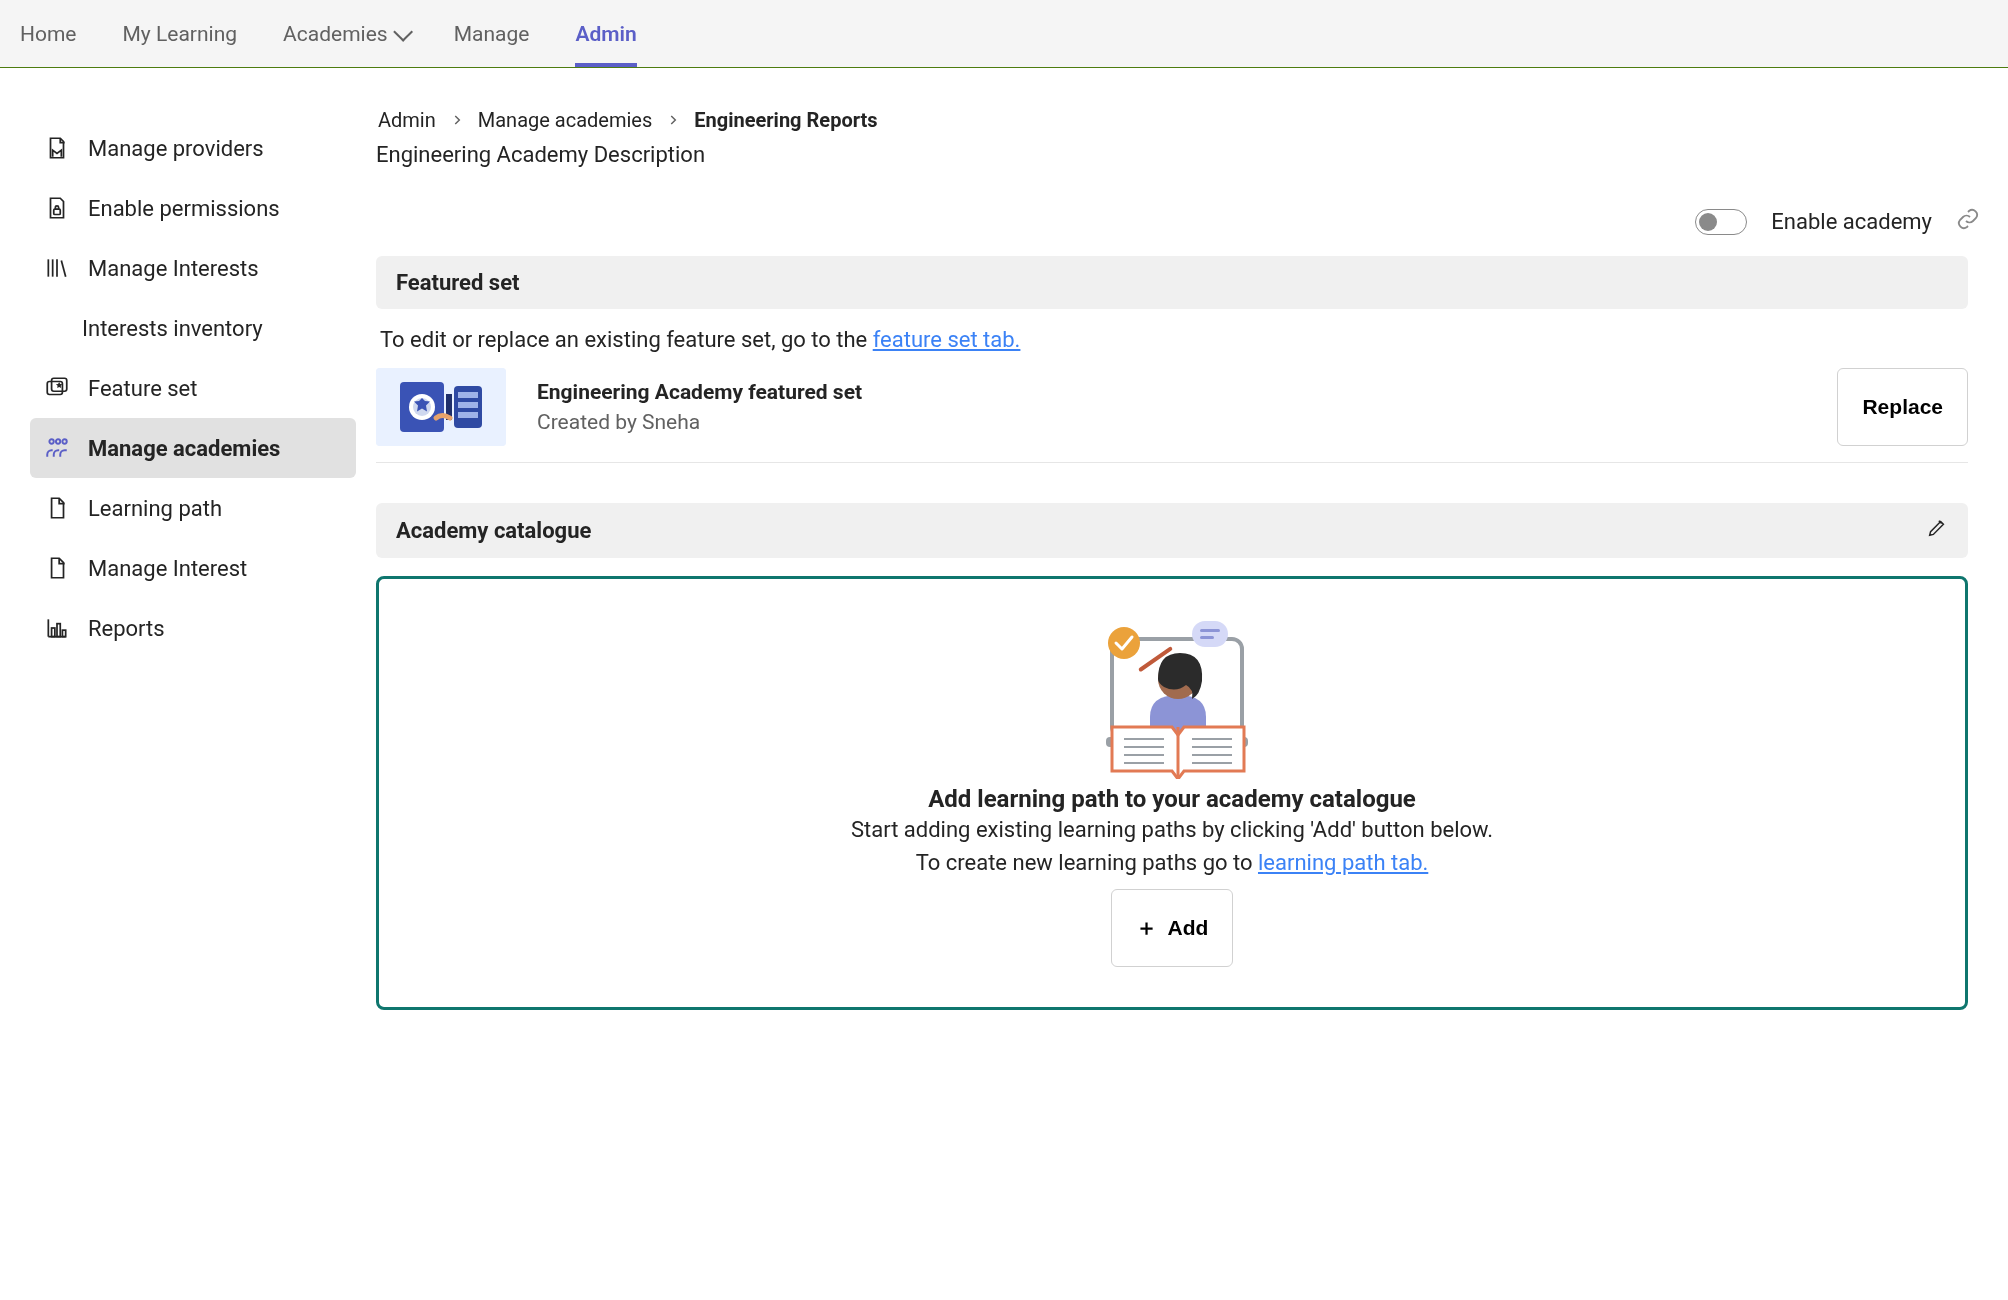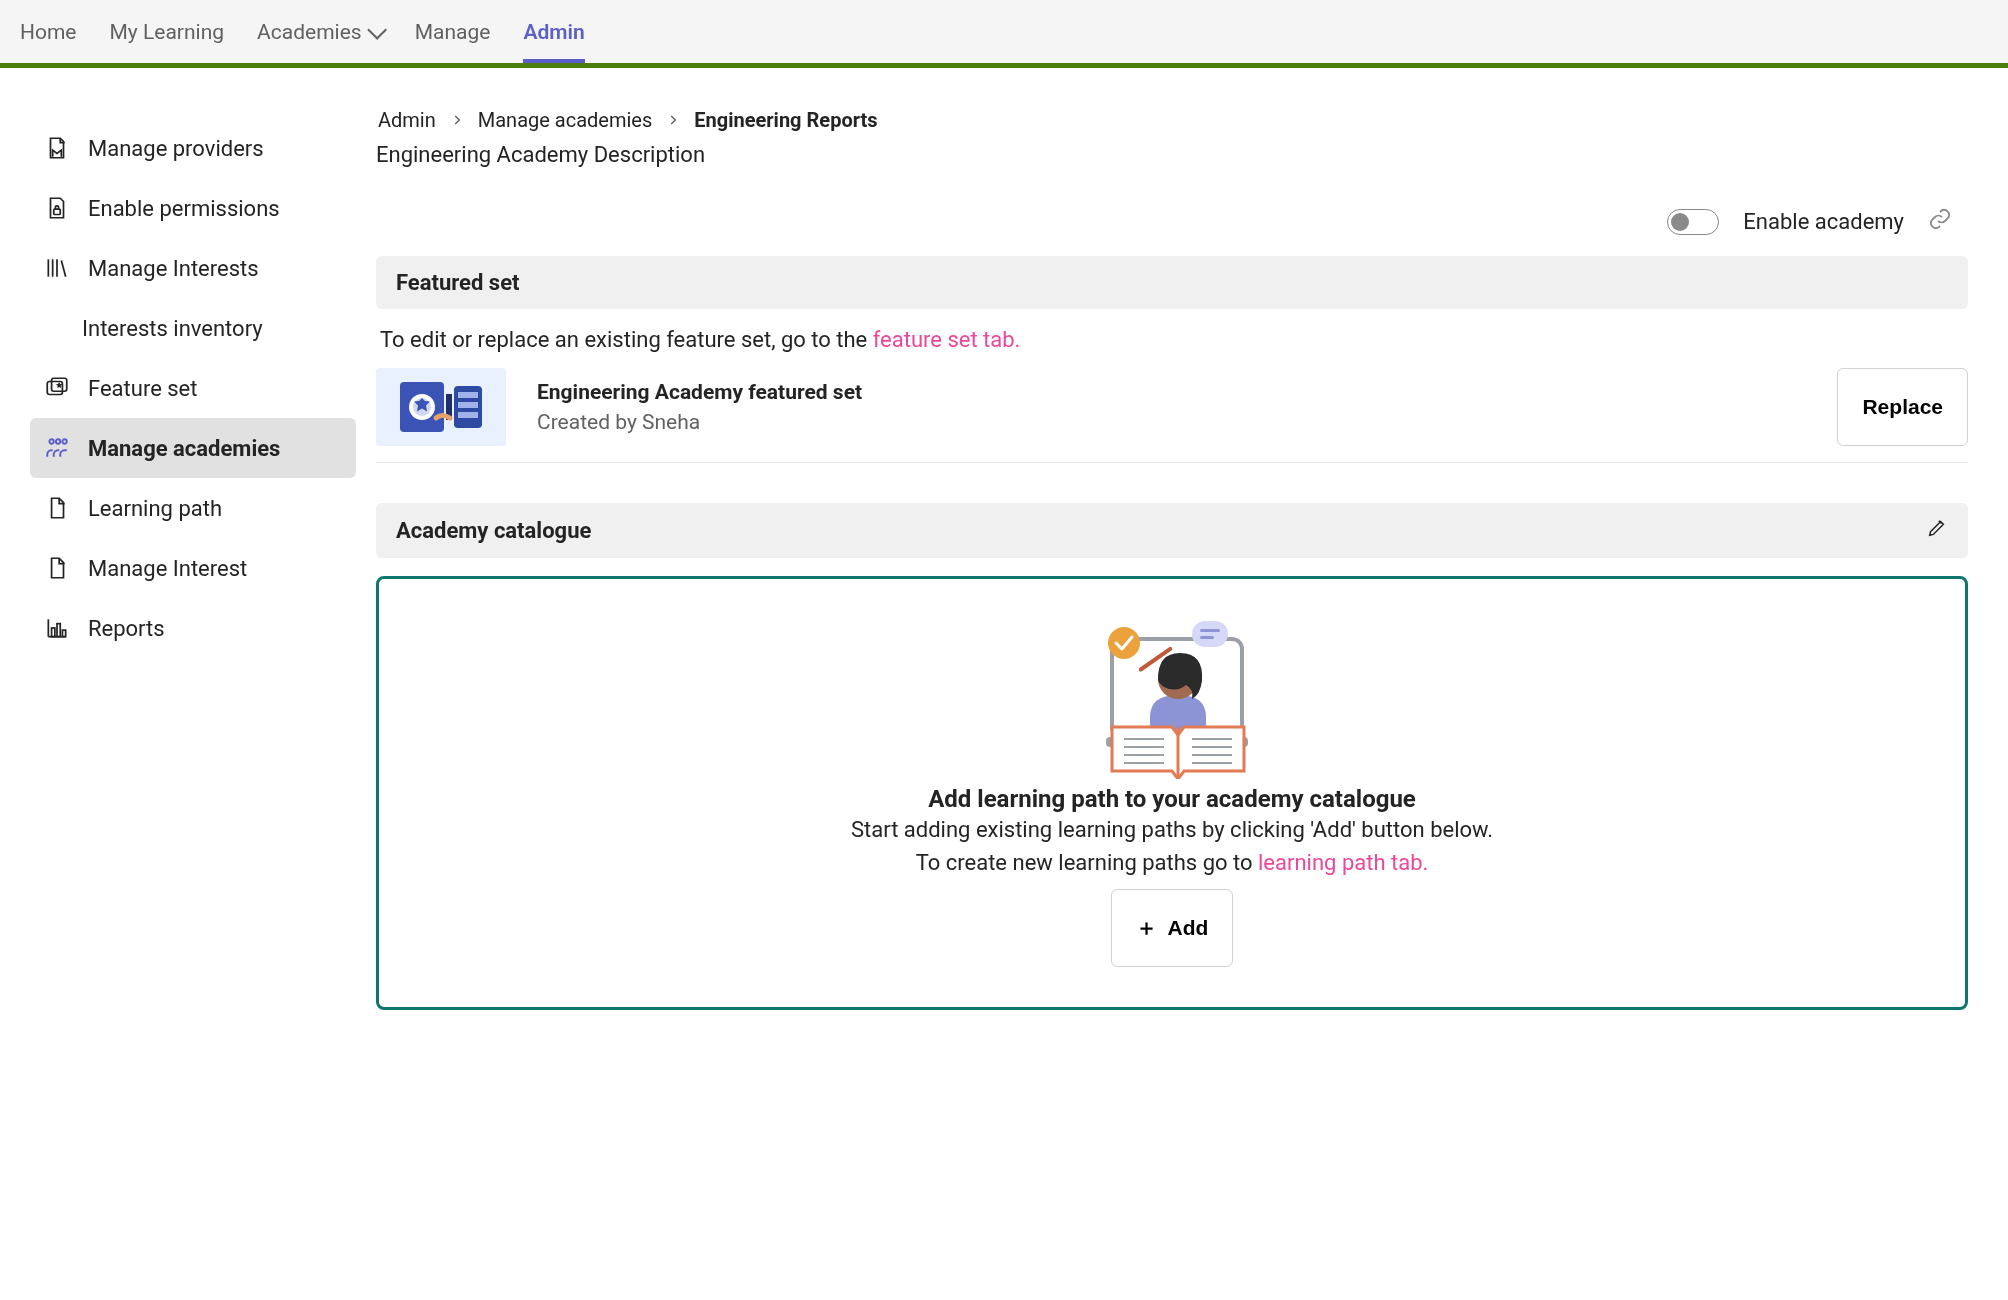--- a/index.html
+++ b/index.html
@@ -13,22 +13,22 @@
     overflow: hidden;
   }
 
   
   .topnav {
     height: 68px;
     background: #f5f5f5;
     display: flex;
     align-items: flex-start;
     padding: 0 20px;
-    gap: 33px;
-    border-bottom: 5px solid #4d7c0f;
+    gap: 46px;
+    border-bottom: 1px solid #4d7c0f;
   }
   .topnav-item {
     color: #616161;
     font-size: 21px;
     cursor: pointer;
     display: flex;
     align-items: center;
     gap: 6px;
     height: 100%;
     position: relative;
@@ -100,21 +100,21 @@
   .subtitle {
     margin-top: 10px;
     font-size: 22px;
     color: #242424;
   }
   .enable-row {
     display: flex;
     justify-content: flex-end;
     align-items: center;
     gap: 24px;
-    padding: 40px 56px 20px 0;
+    padding: 40px 28px 20px 0;
   }
   .toggle {
     width: 52px; height: 26px;
     background: #fff;
     border: 1px solid #8a8a8a;
     border-radius: 26px;
     position: relative;
     cursor: pointer;
   }
   .toggle::after {
@@ -143,21 +143,21 @@
     align-items: center;
     justify-content: space-between;
   }
   .edit-icon { cursor: pointer; color: #242424; }
   .edit-icon svg { width: 22px; height: 22px; }
   .helper-text {
     font-size: 22px;
     color: #242424;
     padding: 18px 4px 16px 4px;
   }
-  .link { color: #ec4899; cursor: pointer; }
+  .link { color: #3b82f6; cursor: pointer; text-decoration: underline; }
 
   
   .featured-row {
     display: flex;
     align-items: center;
     gap: 31px;
     border-bottom: 1px solid #e6e6e6;
     padding: 0 0 16px 0;
   }
   .thumb {

